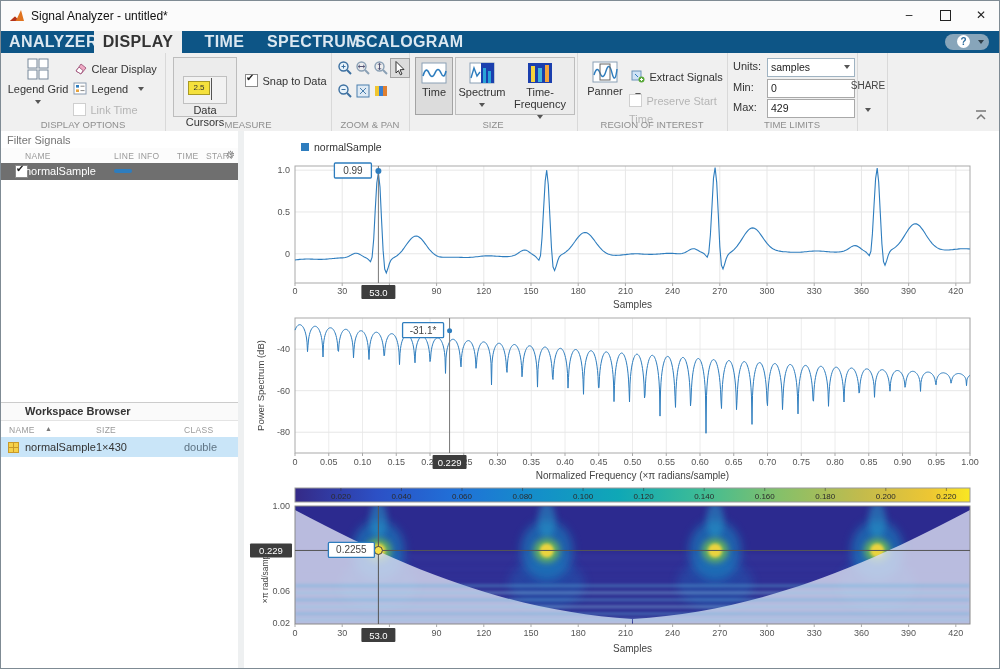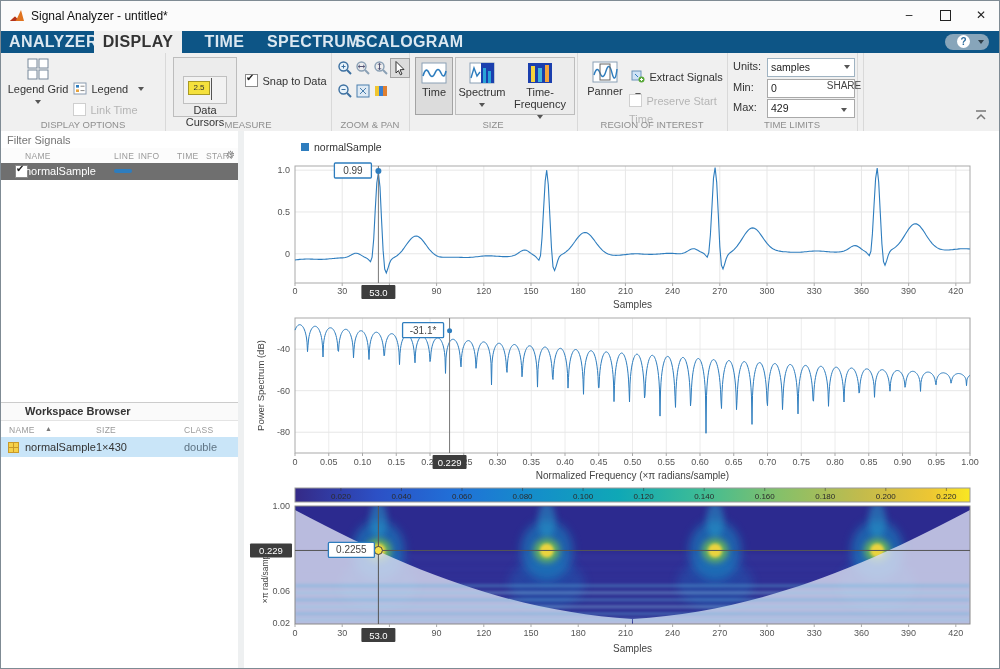--- a/index.html
+++ b/index.html
@@ -91,20 +91,28 @@
     <div class="section" style="left:0;width:164px">
       <div class="bigbtn" style="left:6px;top:4px;width:62px">
         <svg width="24" height="24" viewBox="0 0 24 24">
           <rect x="2" y="2" width="9" height="9" fill="#fff" stroke="#76879a"></rect>
           <rect x="13" y="2" width="9" height="9" fill="#fff" stroke="#76879a"></rect>
           <rect x="2" y="13" width="9" height="9" fill="#fff" stroke="#76879a"></rect>
           <rect x="13" y="13" width="9" height="9" fill="#fff" stroke="#76879a"></rect>
         </svg><br>
         <span class="rtext">Legend Grid</span><br>
         <span class="car"></span>
+      </div>
+      <div class="abs" style="left:72px;top:6px">
+        <svg width="14" height="13" viewBox="0 0 14 13" style="vertical-align:-2px">
+          <polygon points="3,9 8,2 13,6 8,12" fill="#efa9c3" stroke="#a96487"></polygon>
+          <polygon points="3,9 6,5 10,8.5 8,12" fill="#fff" stroke="#a96487"></polygon>
+        </svg>
+        <span class="rtext">Clear Display</span>
+        <span class="car" style="margin-left:5px"></span>
       </div>
       <div class="abs" style="left:72px;top:26px">
         <svg width="14" height="13" viewBox="0 0 14 13" style="vertical-align:-2px">
           <rect x="1" y="1" width="12" height="11" fill="#fff" stroke="#8a9bb0"></rect>
           <rect x="3" y="3" width="3" height="2.6" fill="#2e7dbe"></rect>
           <line x1="7.5" y1="4.2" x2="11.5" y2="4.2" stroke="#888"></line>
           <rect x="3" y="7.4" width="3" height="2.6" fill="#e8a33d"></rect>
           <line x1="7.5" y1="8.6" x2="11.5" y2="8.6" stroke="#888"></line>
         </svg>
         <span class="rtext">Legend</span>
@@ -242,21 +250,21 @@
       <div class="vfield" style="left:40px;top:26px;width:80px;border-color:#a9a9a9">
         <span>0</span>
       </div>
       <span class="abs rtext" style="left:6px;top:48px">Max:</span>
       <div class="vfield" style="left:40px;top:46px;width:80px;border-color:#a9a9a9">
         <span>429</span>
       </div>
       <div class="seclabel">TIME LIMITS</div>
     </div>
 
-    <div class="section" style="left:824px;width:38px">
+    <div class="section" style="left:848px;width:38px">
       <div class="bigbtn" style="left:0;top:26px;width:38px">
         <span style="font-size:10px;color:#444">SHARE</span><br><br>
         <span class="car"></span>
       </div>
     </div>
 
     <svg class="collapse-icon" style="left:972px;top:56px" width="16" height="12" viewBox="0 0 16 12">
       <line x1="3" y1="2" x2="13" y2="2" stroke="#777" stroke-width="1.5"></line>
       <path d="M4,10 L8,6 L12,10" stroke="#777" stroke-width="1.5" fill="none"></path>
     </svg>

